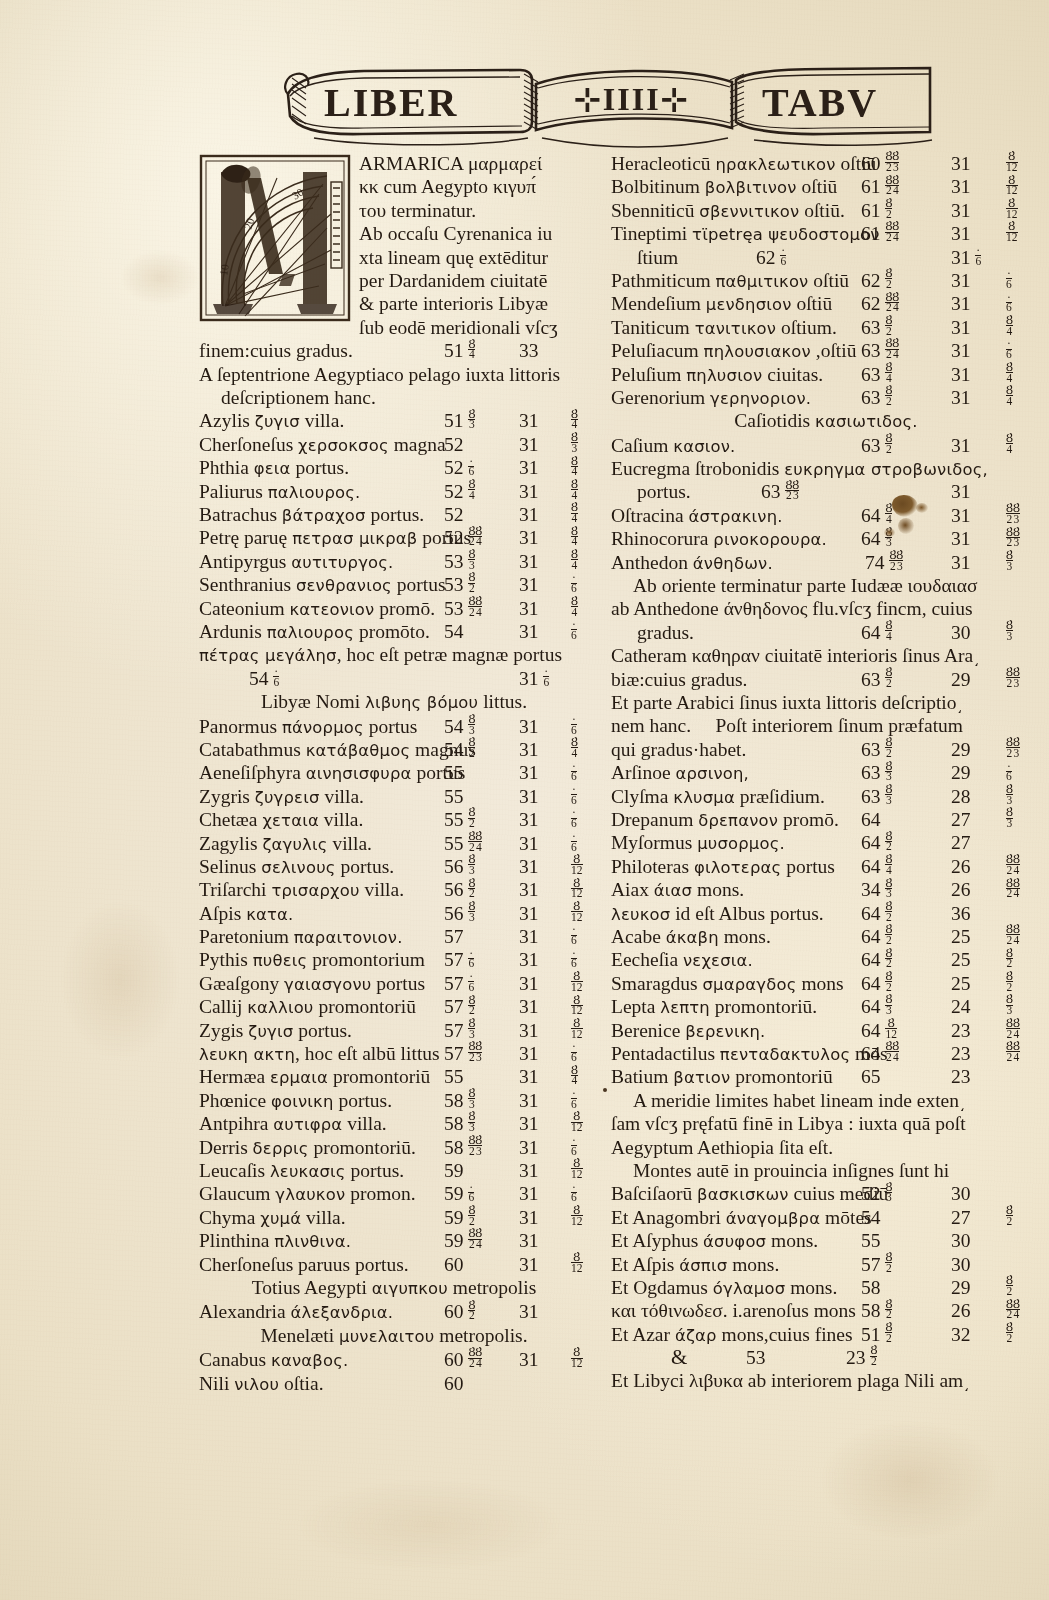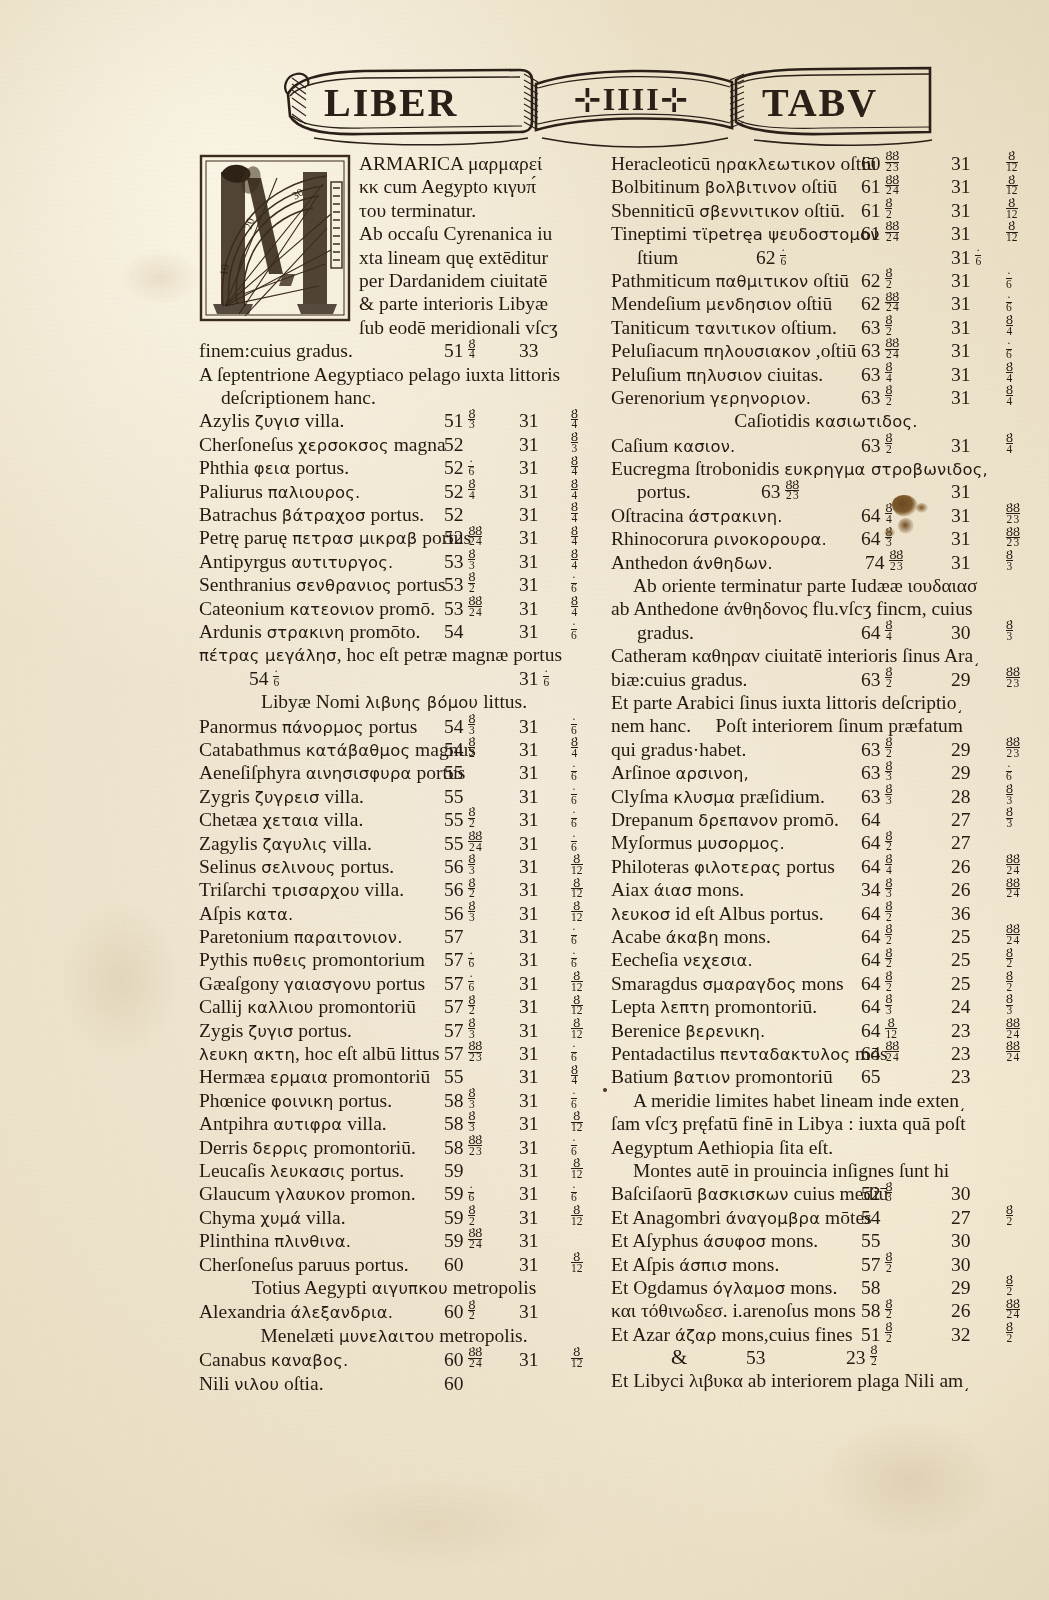--- a/index.html
+++ b/index.html
@@ -252,21 +252,21 @@
         <span class="lat" style="left:320px">31</span>
         <span class="ex" style="left:372px"><span class="fr"><i>·</i><i class="b">6</i></span></span>
       </div>
       <div class="row">
         <span class="nm">Cateonium <span class="gk">κατεονιον</span> promō.</span>
         <span class="lon" style="left:245px">53 <span class="frw"><span class="fr"><i>Ȣ</i><i class="b">2</i></span><span class="fr"><i>Ȣ</i><i class="b">4</i></span></span></span>
         <span class="lat" style="left:320px">31</span>
         <span class="ex" style="left:372px"><span class="fr"><i>Ȣ</i><i class="b">4</i></span></span>
       </div>
       <div class="row">
-        <span class="nm">Ardunis <span class="gk">στρακινη</span> promōto.</span>
+        <span class="nm">Ardunis <span class="gk">παλιουρος</span> promōto.</span>
         <span class="lon" style="left:245px">54</span>
         <span class="lat" style="left:320px">31</span>
         <span class="ex" style="left:372px"><span class="fr"><i>·</i><i class="b">6</i></span></span>
       </div>
     </div>
   <div id="L-petra">
       <div class="row">
         <span class="nm"><span class="gk">πέτρας μεγάλησ</span>, hoc eſt petræ magnæ portus</span>
       </div>
       <div class="row">

